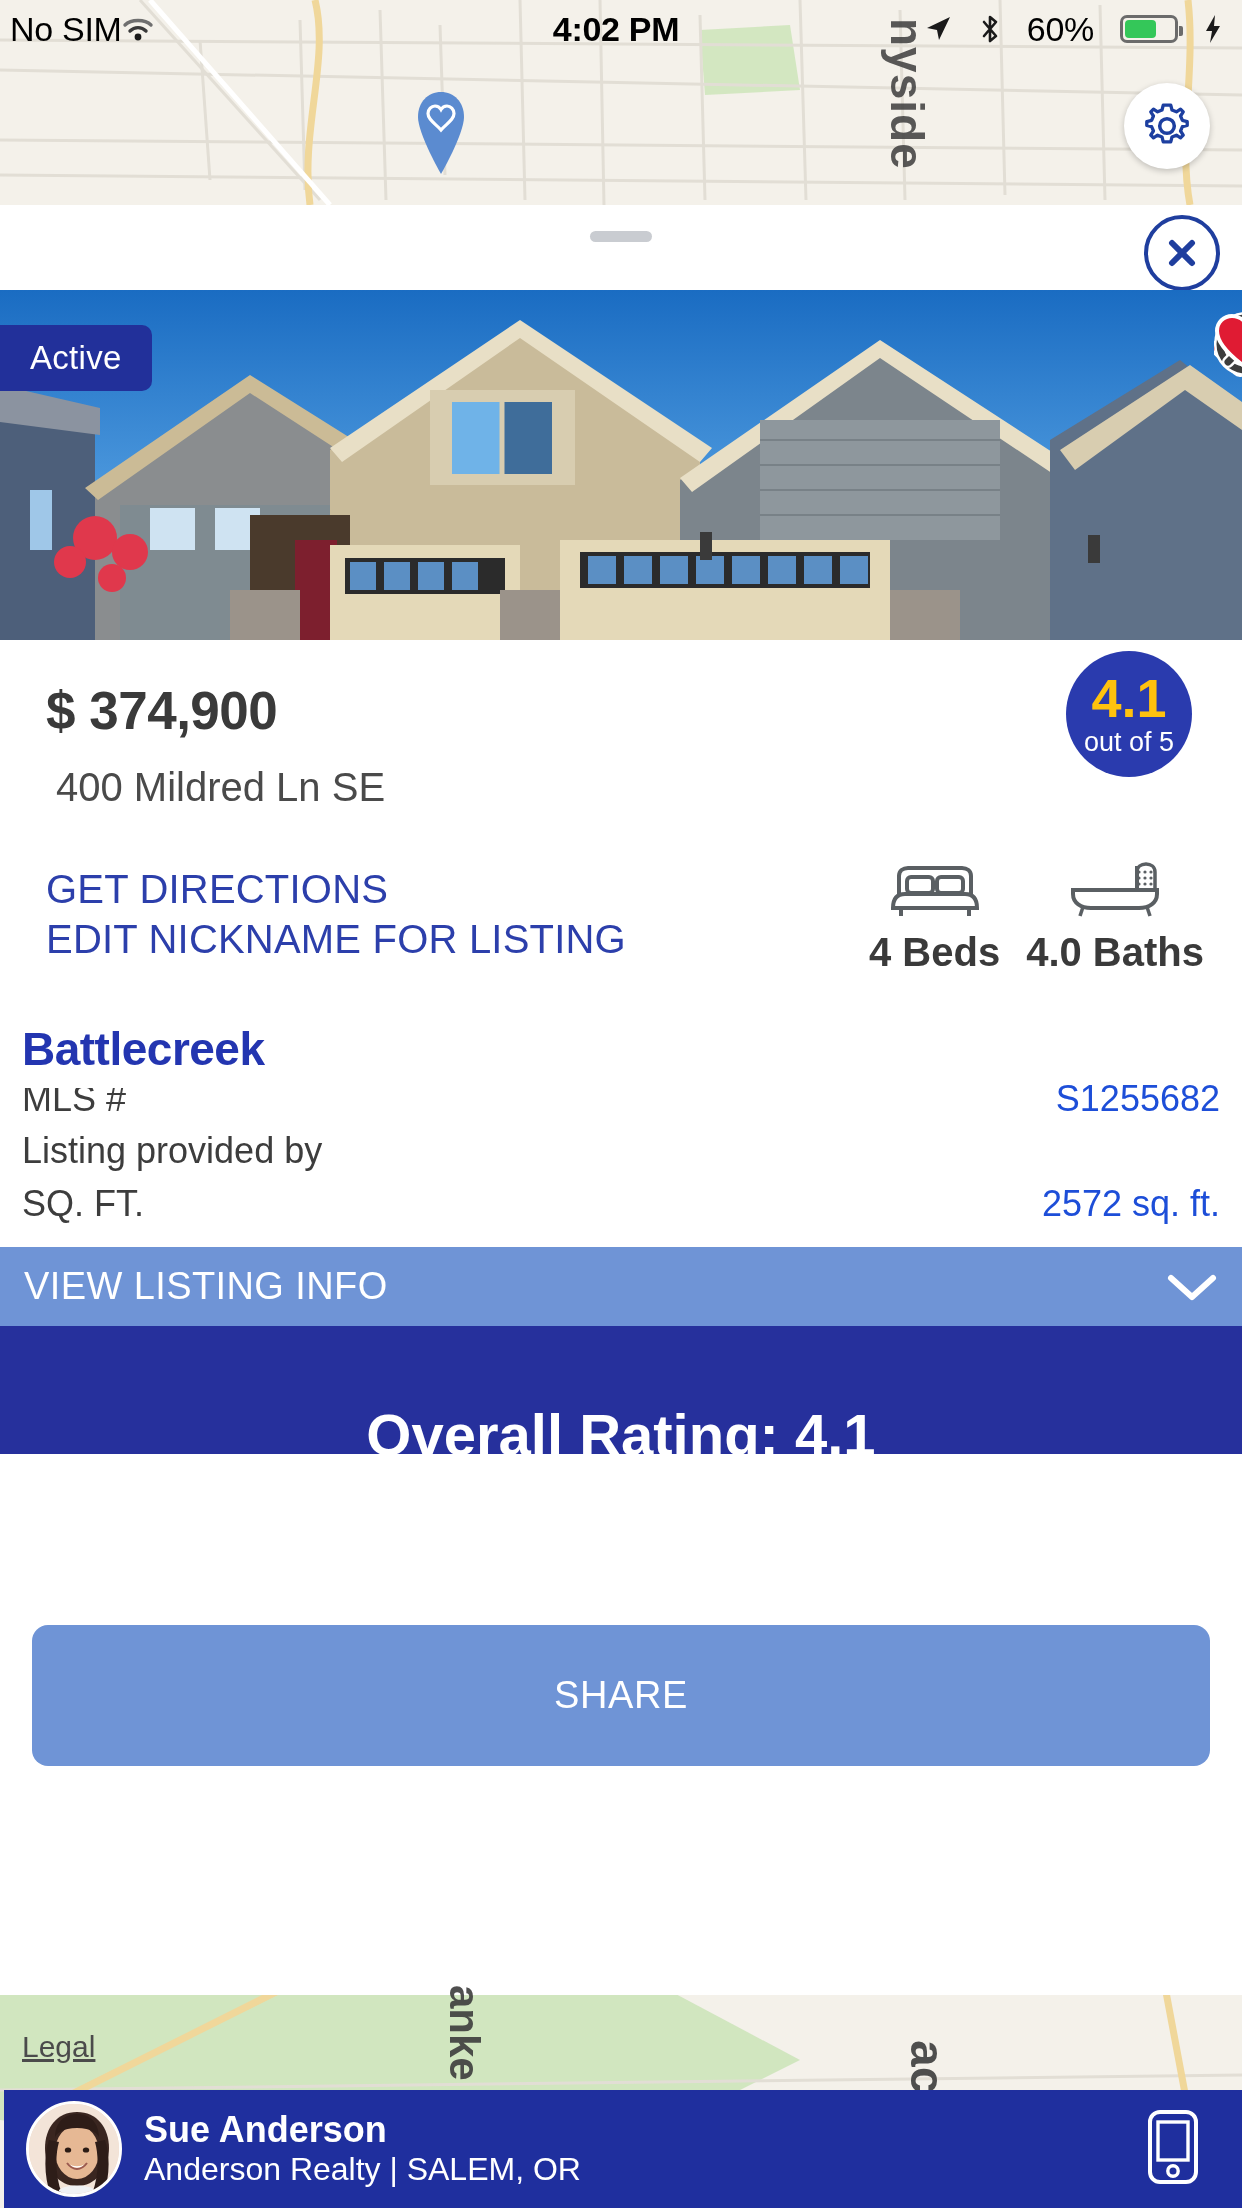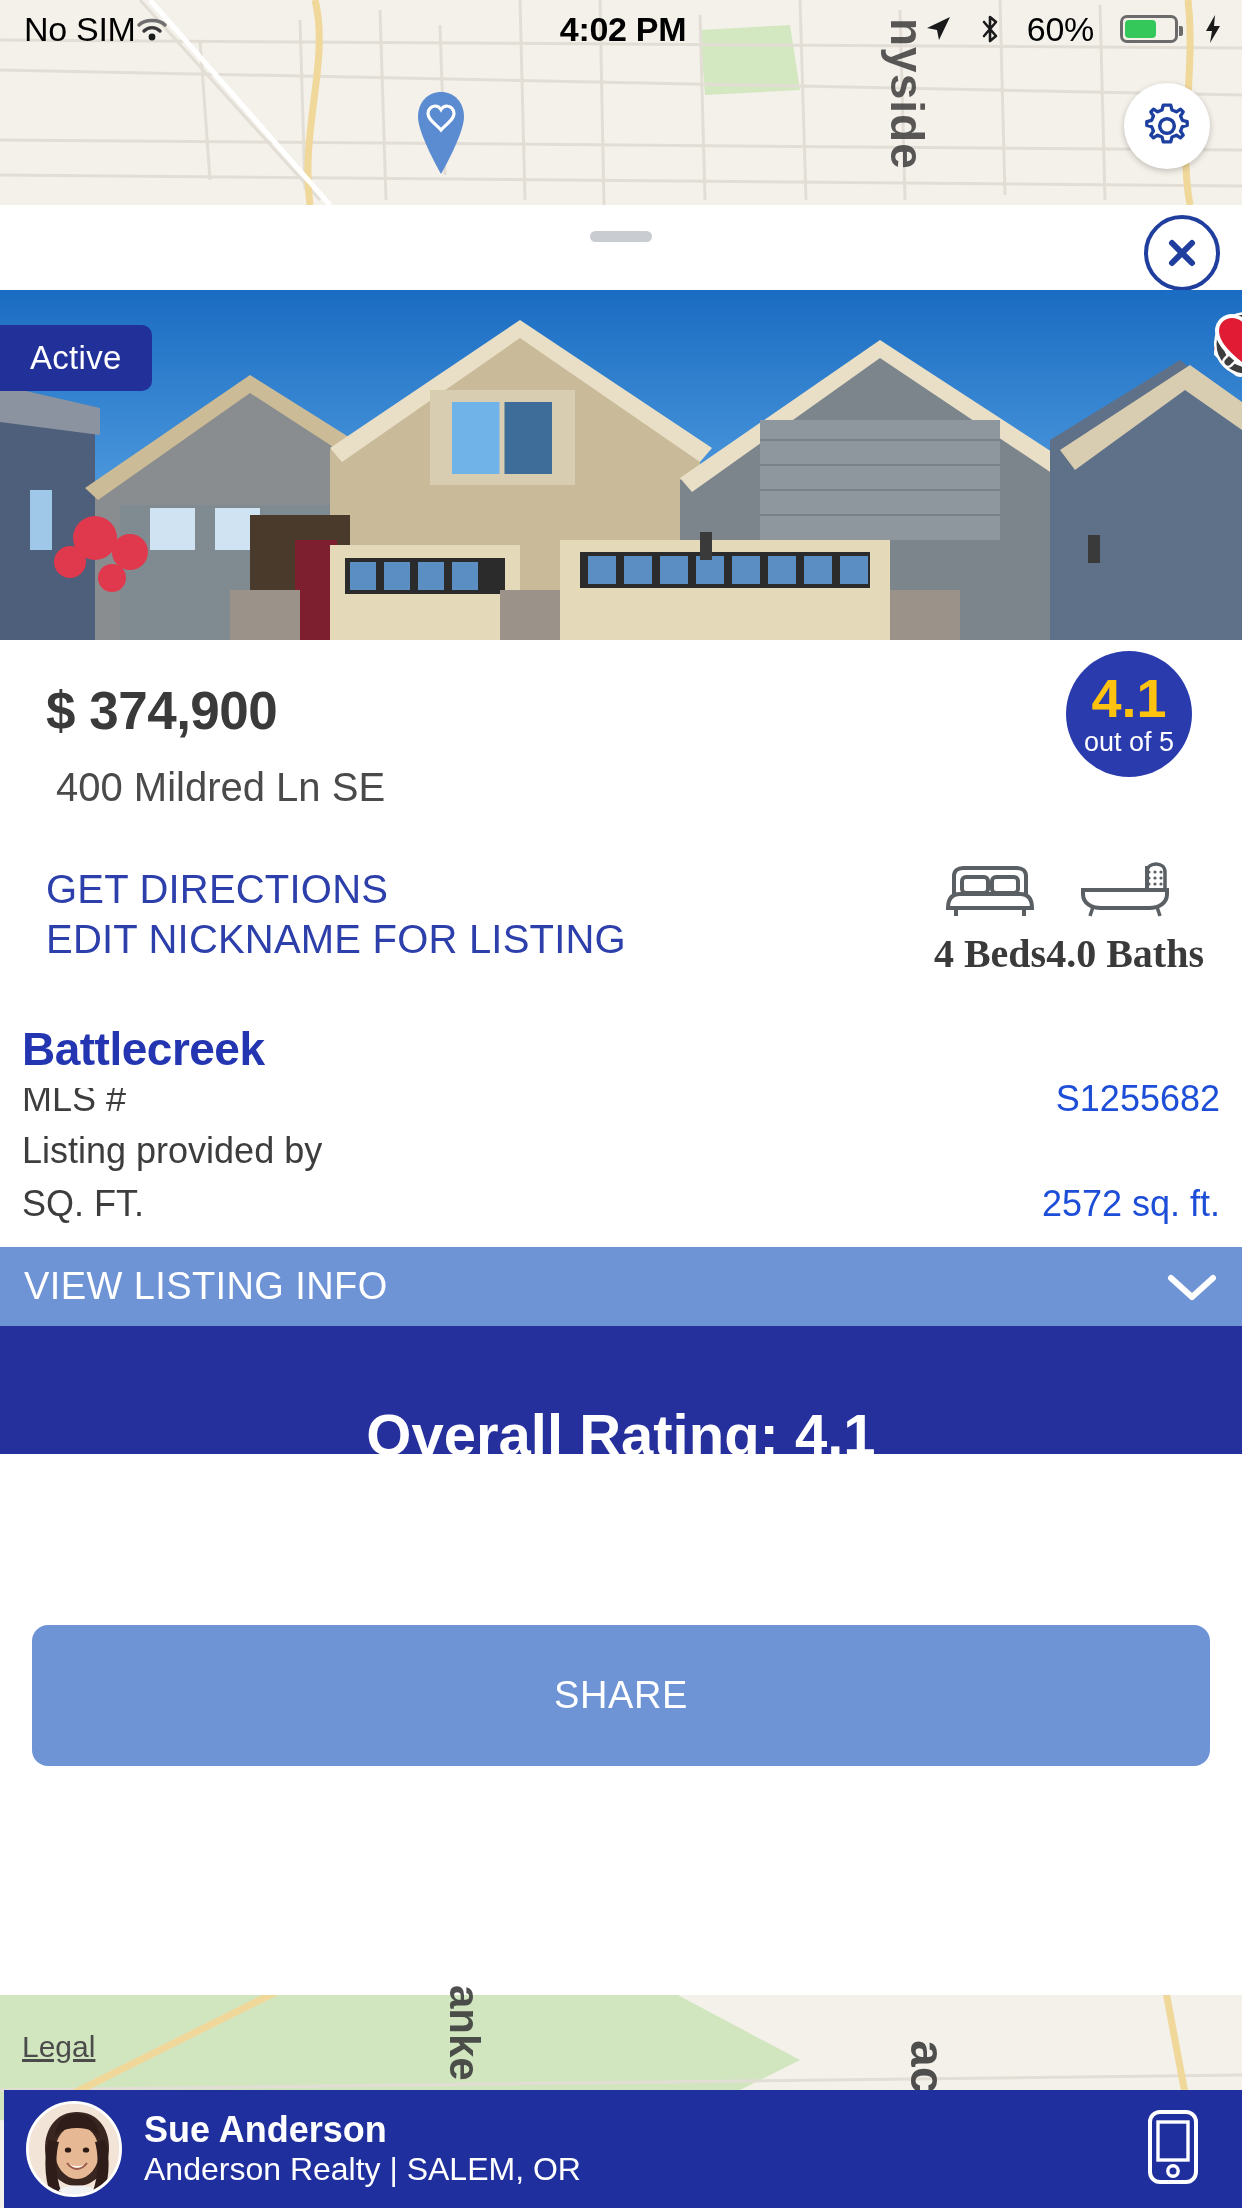--- a/index.html
+++ b/index.html
@@ -17,21 +17,21 @@
     background: #f4f1ea;
   }
   .map-roads { position: absolute; left:0; top:0; width: 1242px; height: 2208px; }
 
   
   .statusbar {
     position: absolute; left: 0; top: 0; width: 1242px; height: 58px;
     display: flex; align-items: center; z-index: 60;
     color: #000;
   }
-  .sb-left { display: flex; align-items: center; padding-left: 24px; flex: 1; }
+  .sb-left { display: flex; align-items: center; padding-left: 10px; flex: 1; }
   .sb-center { flex: 0 0 auto; }
   .sb-right { display: flex; align-items: center; gap: 26px; padding-right: 20px; flex: 1; justify-content: flex-end; }
   .sb-text { font-size: 34px; font-weight: 500; letter-spacing: -0.3px; }
   .sb-time { font-size: 34px; font-weight: 600; letter-spacing: -0.3px; }
   .batt-shell {
     width: 58px; height: 28px; border: 3px solid #6b6b6b; border-radius: 7px;
     position: relative; display: inline-block;
   }
   .batt-shell::after {
     content: ""; position: absolute; right: -8px; top: 8px; width: 4px; height: 10px;
@@ -100,21 +100,21 @@
     border-radius: 50%; background: #2a3bae; display: flex; flex-direction: column;
     align-items: center; justify-content: center; line-height: 1;
   }
   .rating-num { color: #ffc20e; font-size: 54px; font-weight: 700; margin-top: -2px; }
   .rating-sub { color: #ffffff; font-size: 27px; margin-top: 4px; }
 
   .link-row { position: absolute; left: 46px; font-size: 40px; color: #2c3fab; letter-spacing: .2px; }
   .link-1 { top: 662px; }
   .link-2 { top: 712px; }
 
-  .feature-block { position: absolute; right: 38px; top: 655px; display: flex; align-items: flex-end; font-family: Liberation Serif, serif;}
+  .feature-block { position: absolute; right: 38px; top: 655px; display: flex; gap: 26px; align-items: flex-end;}
   .feature { display: flex; flex-direction: column; align-items: center; }
   .feature-label { margin-top: 10px; font-size: 40px; font-weight: 700; color: #3a3a3a; }
 
   .kv { position: absolute; width: 1242px; padding: 0 22px; display: flex; justify-content: space-between; font-size: 36px;}
   .kv .k { color: #3d3d3d; }
   .kv .v { color: #1d4ed8; font-weight: 400; }
   .kv-1 { top: 873px; }
   .kv-2 { top: 925px; }
   .kv-3 { top: 978px; }
 

